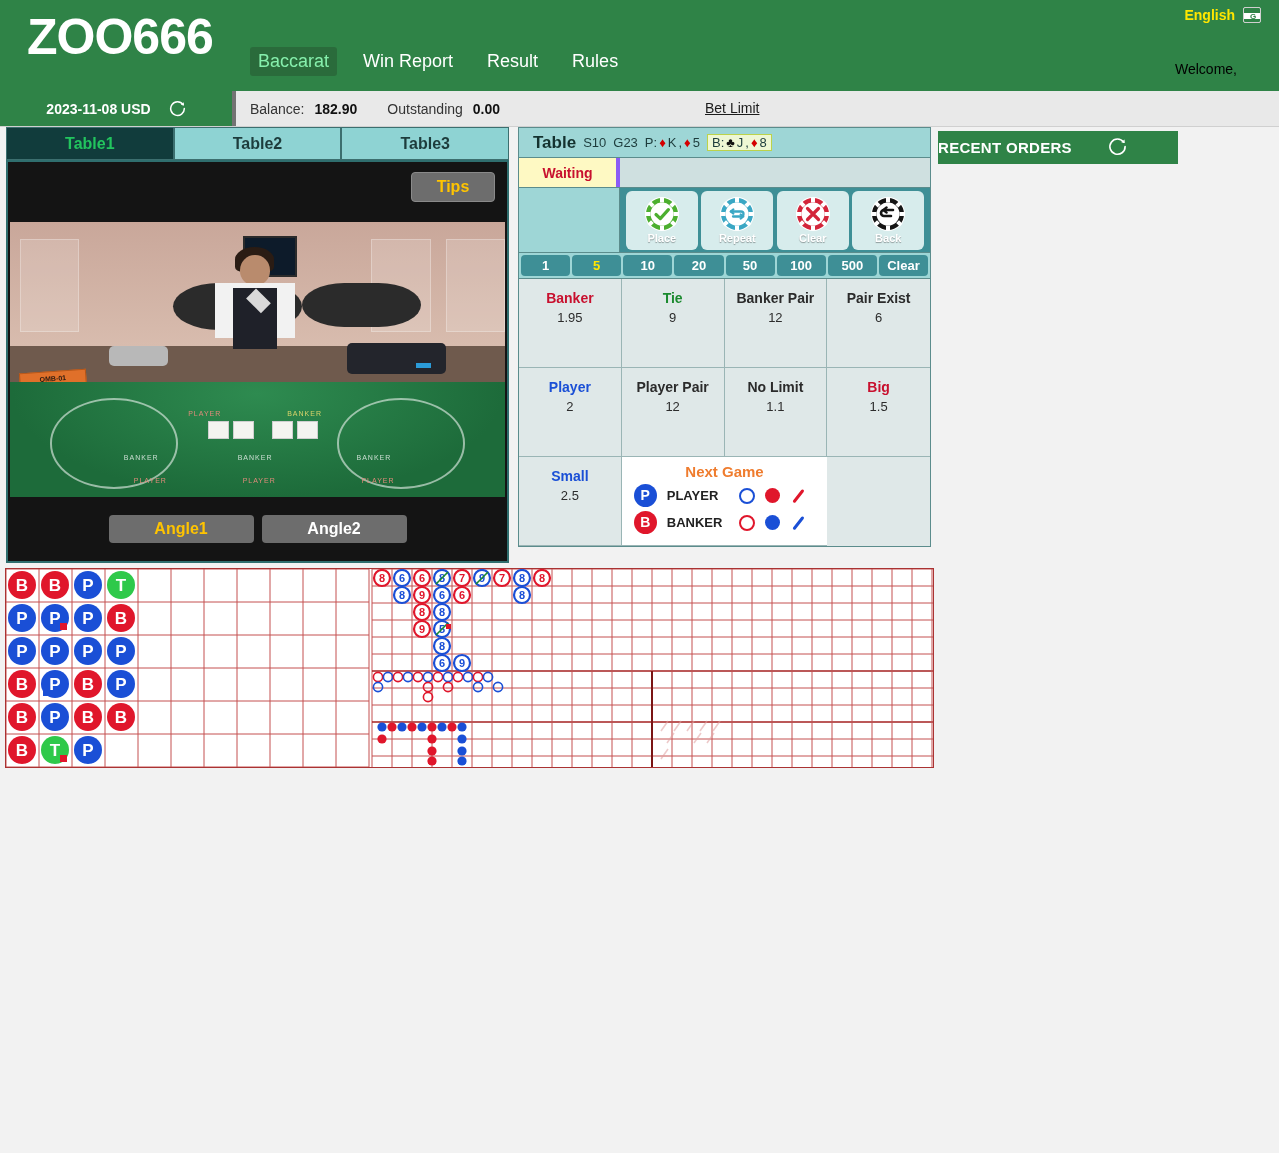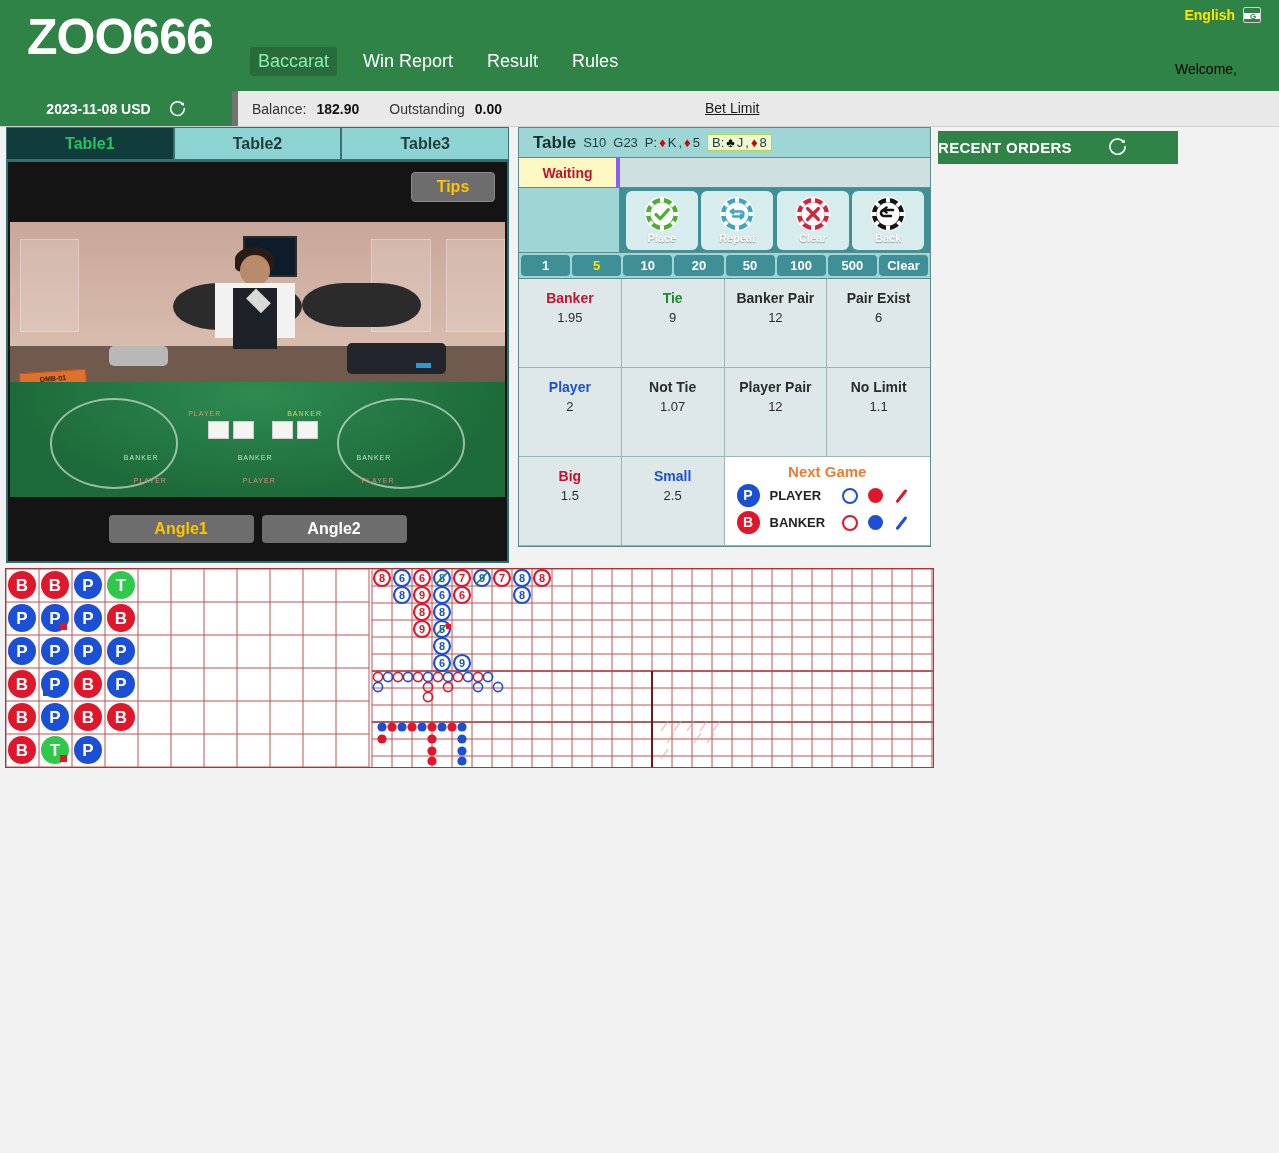--- a/index.html
+++ b/index.html
@@ -104,21 +104,21 @@
     cursor: pointer;
     display: inline-block;
   }
   .bal-group {
     display: flex;
     align-items: center;
     gap: 10px;
     padding-left: 14px;
     font-size: 14px;
     color: #222;
-    border-left: 6px solid #737373;
+    border-left: 4px solid #737373;
   }
   .bal-group .k { color: #333; }
   .bal-group .v { font-weight: bold; color: #111; }
   .betlimit {
     position: absolute;
     left: 705px; top: 9px;
     font-size: 14px;
     color: #1b1b1b;
     text-decoration: underline;
     cursor: pointer;
@@ -667,24 +667,20 @@
           <div class="bet-odd">12</div>
         </div>
         <div class="bet-cell">
           <div class="bet-name c-dark">Pair Exist</div>
           <div class="bet-odd">6</div>
         </div>
 
         <div class="bet-cell">
           <div class="bet-name c-player">Player</div>
           <div class="bet-odd">2</div>
-        </div>
-        <div class="bet-cell">
-          <div class="bet-name c-dark">Not Tie</div>
-          <div class="bet-odd">1.07</div>
         </div>
         <div class="bet-cell">
           <div class="bet-name c-dark">Player Pair</div>
           <div class="bet-odd">12</div>
         </div>
         <div class="bet-cell">
           <div class="bet-name c-dark">No Limit</div>
           <div class="bet-odd">1.1</div>
         </div>
 

